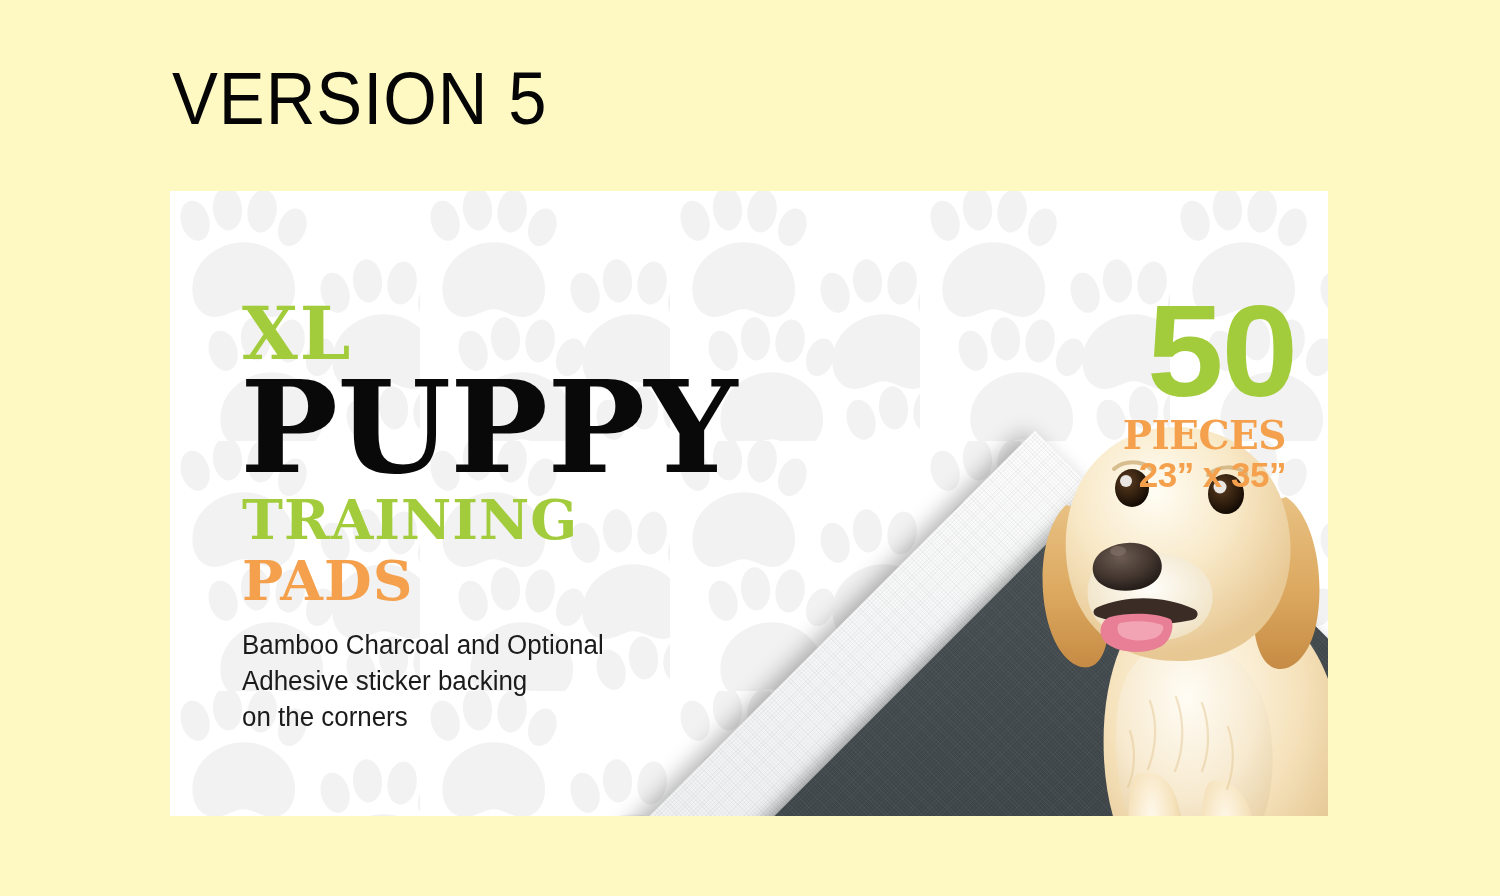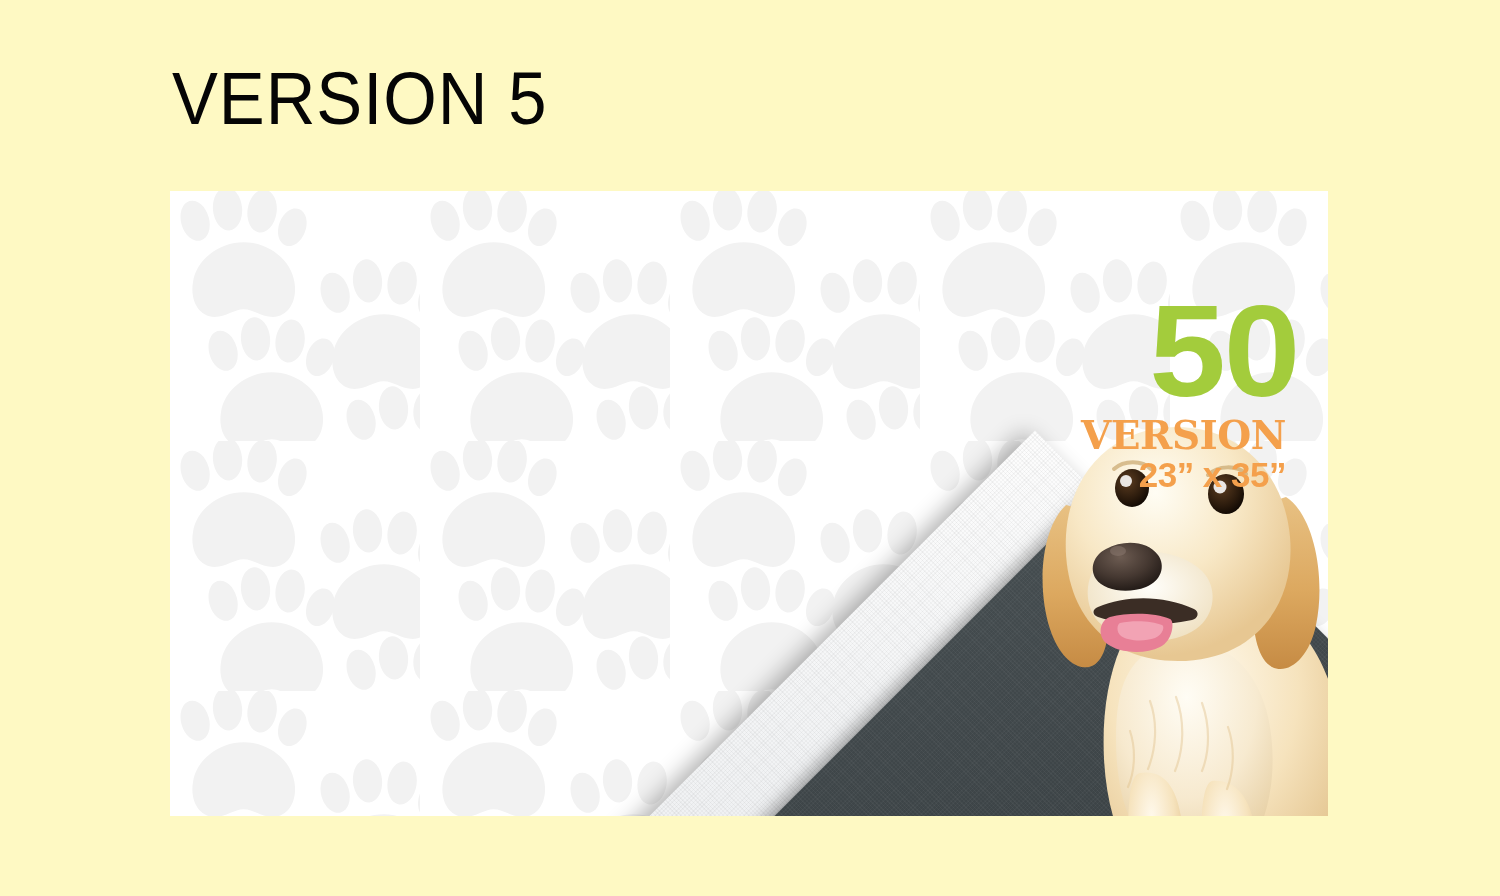--- a/index.html
+++ b/index.html
@@ -242,21 +242,32 @@
         <g stroke="#e0c08a" stroke-width="2.2" fill="none" opacity=".42" stroke-linecap="round">
           <path d="M170 300c8 22 6 48-2 68"></path>
           <path d="M196 296c9 24 8 52-1 74"></path>
           <path d="M222 302c8 22 8 48 0 68"></path>
           <path d="M150 330c6 18 5 40-2 56"></path>
           <path d="M248 326c7 20 6 44-1 62"></path>
         </g>
       </svg>
     </div>
 
+    <div class="copy">
+      <div class="t-xl">XL</div>
+      <div class="t-puppy">PUPPY</div>
+      <div class="t-training">TRAINING</div>
+      <div class="t-pads">PADS</div>
+      <div class="t-desc">
+        <div>Bamboo Charcoal and Optional</div>
+        <div>Adhesive sticker backing</div>
+        <div>on the corners</div>
+      </div>
+    </div>
 
     <div class="badge">
       <span class="b-num">50</span>
-      <span class="b-pieces">VERSION</span>
+      <span class="b-pieces">PIECES</span>
       <span class="b-size">23” x 35”</span>
     </div>
 
   </div>
 </div>
 
 </body></html>

